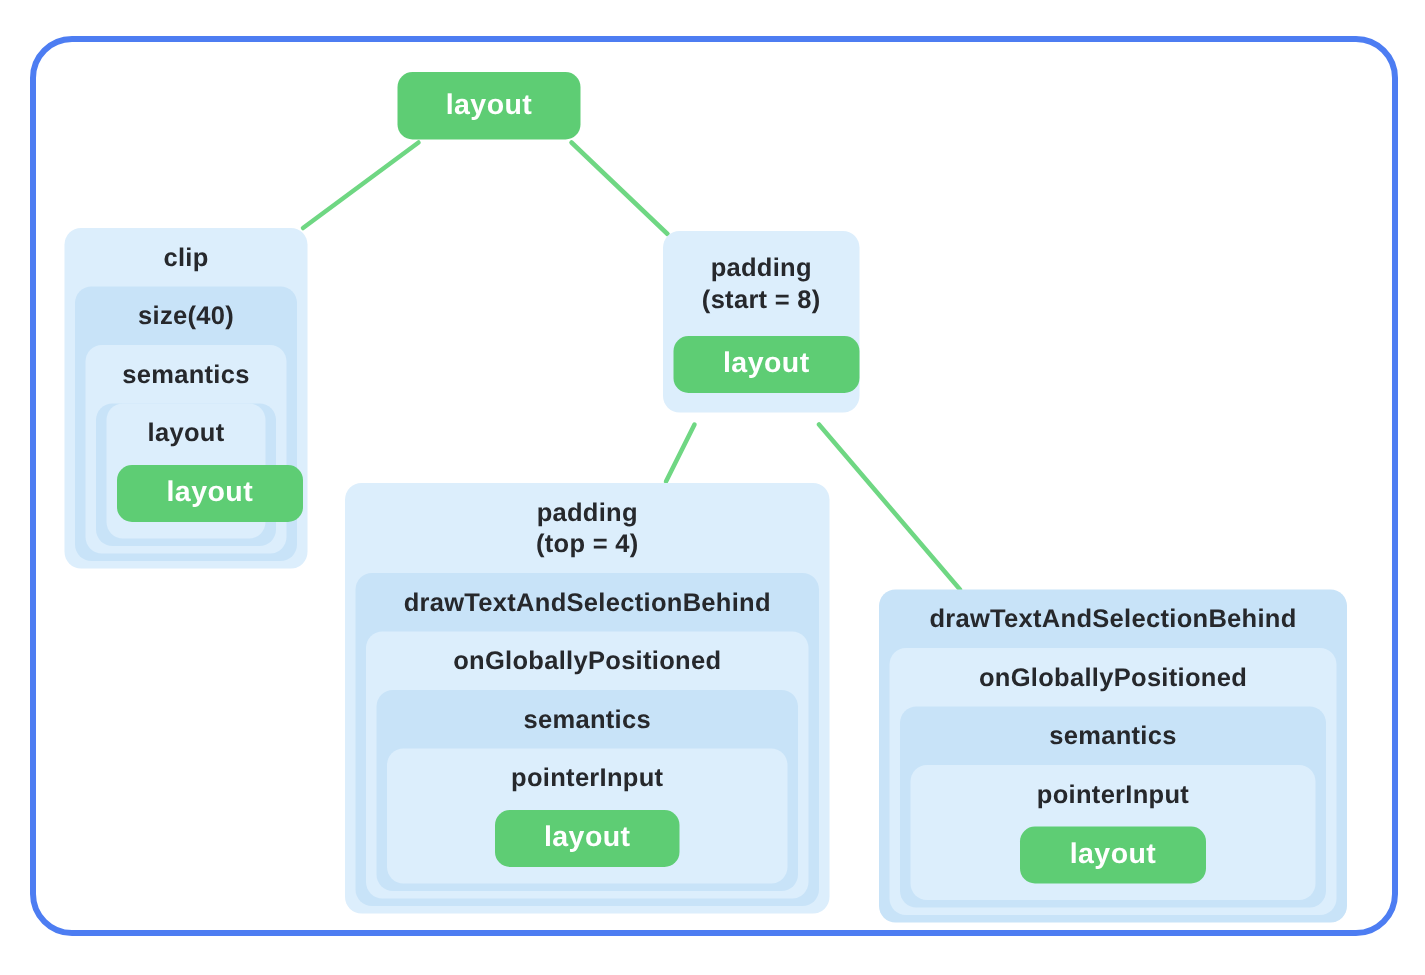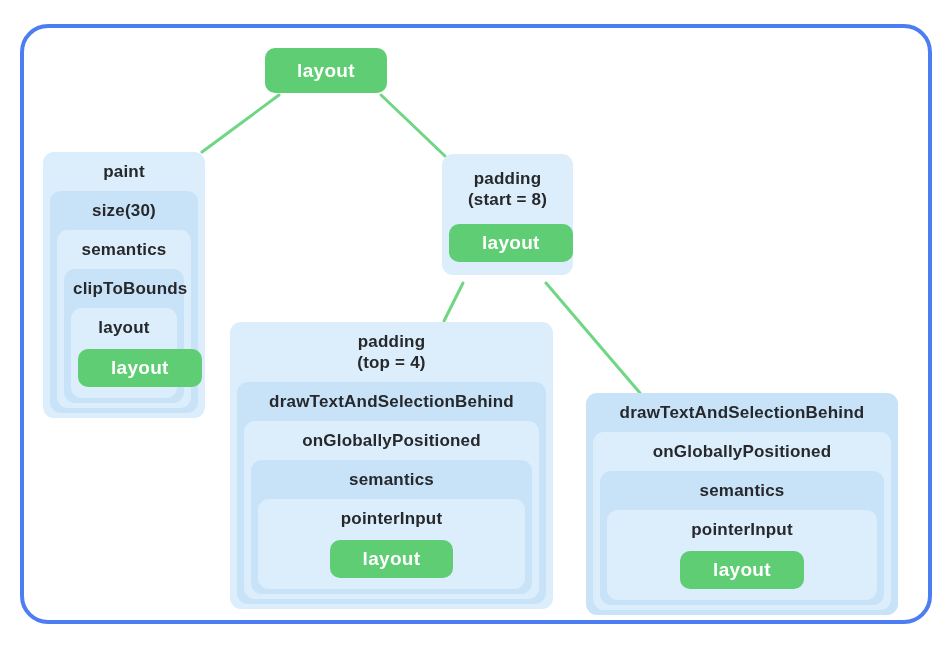--- a/index.html
+++ b/index.html
@@ -68,27 +68,26 @@
     <line class="edge" x1="279" y1="95" x2="202" y2="152"></line>
     <line class="edge" x1="381" y1="95" x2="445" y2="156"></line>
     <line class="edge" x1="463" y1="283" x2="444" y2="321"></line>
     <line class="edge" x1="546" y1="283" x2="640" y2="393"></line>
   </svg>
 
   <div class="green-node">layout</div>
 
   <div class="chain" id="chain-clip">
       <div class="level shade-light">
-        <div class="level-label">paint</div>
+        <div class="level-label">clip</div>
         <div class="level shade-dark">
-          <div class="level-label">size(30)</div>
+          <div class="level-label">size(40)</div>
           <div class="level shade-light">
             <div class="level-label">semantics</div>
             <div class="level shade-dark">
-              <div class="level-label">clipToBounds</div>
               <div class="level shade-light">
                 <div class="level-label">layout</div>
                 <div class="green-pill">layout</div>
               </div>
             </div>
           </div>
         </div>
       </div>
     </div>
   <div class="chain tall" id="chain-padding-start">

